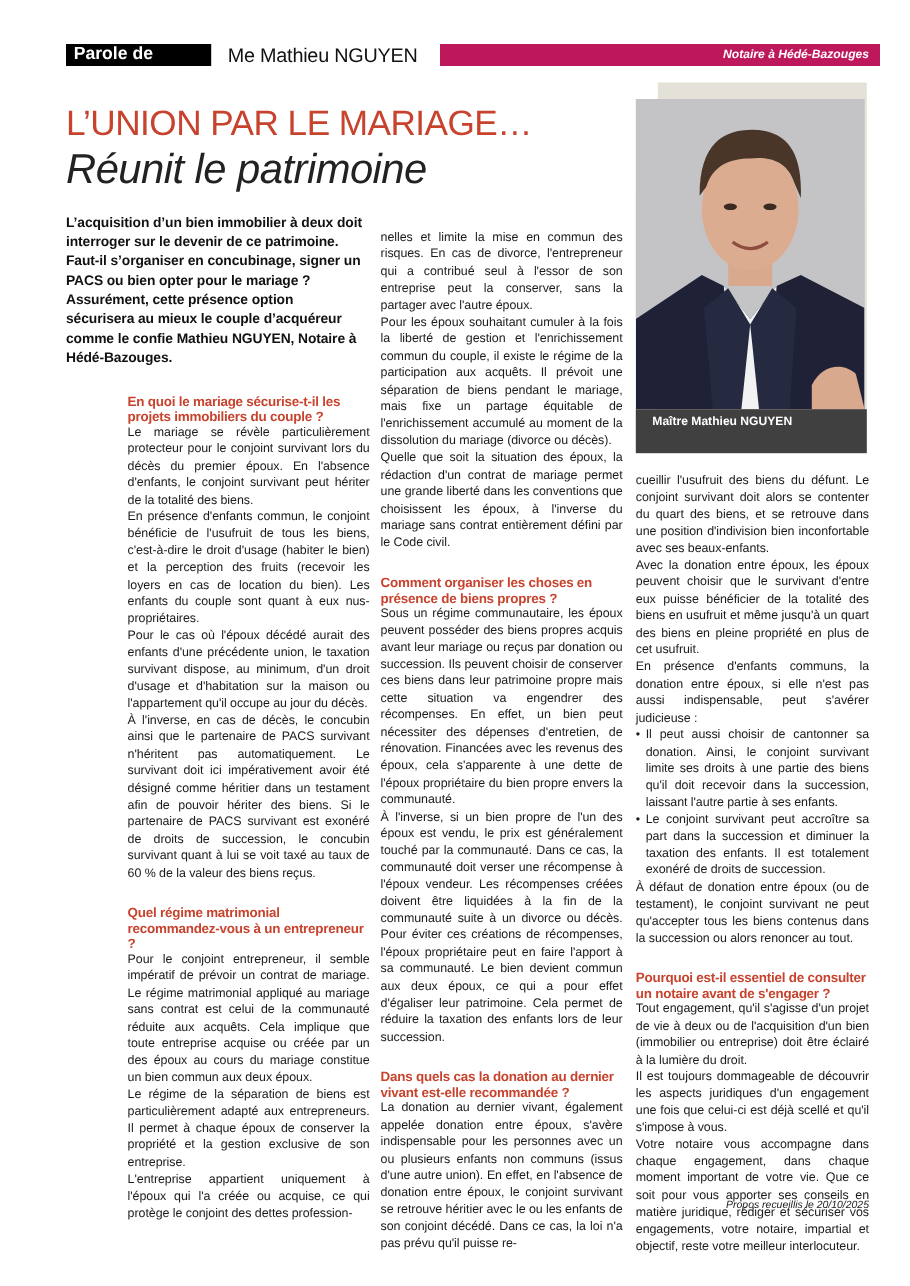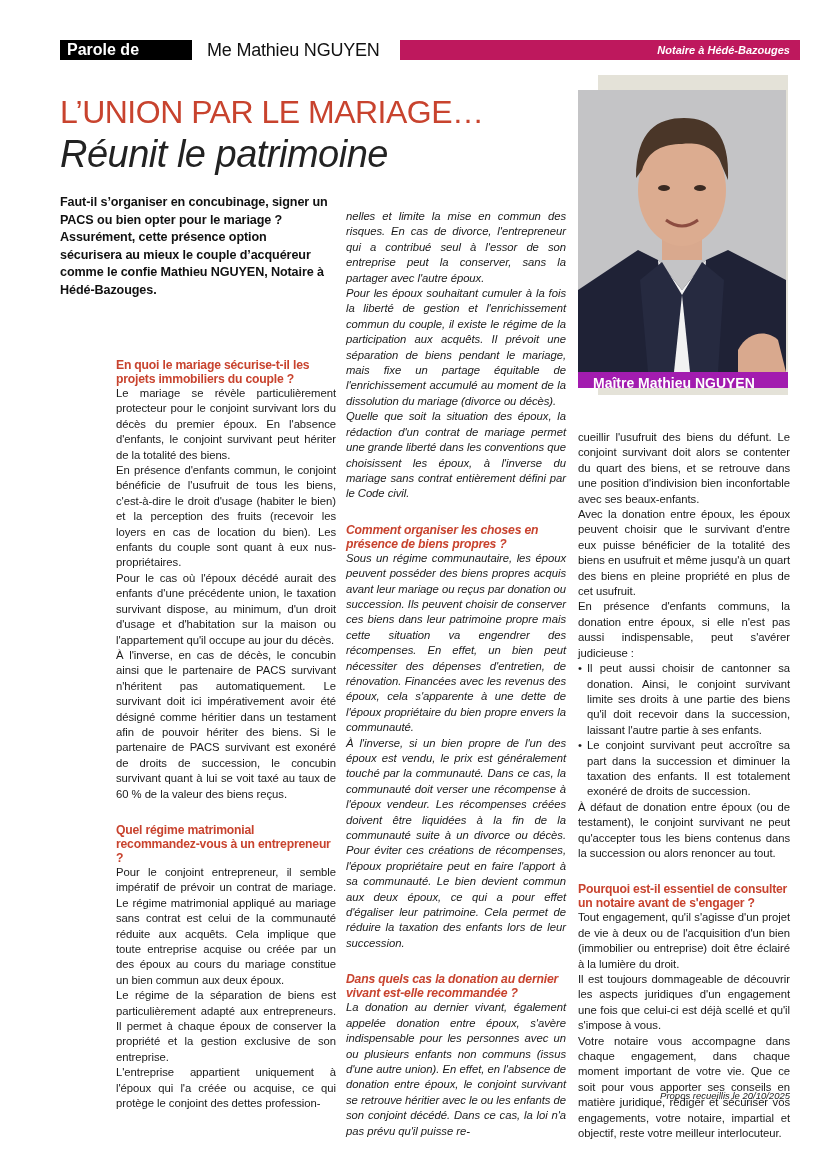--- a/index.html
+++ b/index.html
@@ -17,32 +17,32 @@
 
   .title { position: absolute; left: 60px; top: 90px; color: #c8432e; font-size: 32px;
     letter-spacing: -0.5px; line-height: 44px; font-weight: normal; }
   .subtitle { position: absolute; left: 60px; top: 132px; color: #222; font-size: 38px;
     font-style: italic; font-weight: 300; line-height: 44px; letter-spacing: -0.5px; }
 
   .photo-backdrop { position: absolute; left: 598px; top: 75px; width: 190px; height: 320px; background: #e4e2d8; }
   .photo { position: absolute; left: 578px; top: 90px; width: 208px; height: 282px; overflow: hidden;
     background: linear-gradient(180deg, #c9c9cb 0%, #bdbdbf 100%); }
   .photo svg { display: block; }
-  .caption { position: absolute; left: 578px; top: 372px; width: 210px; height: 16px; background: #a21caf;
-    color: #fff; font-size: 14px; font-weight: bold; line-height: 22px; padding-left: 15px; }
+  .caption { position: absolute; left: 578px; top: 372px; width: 210px; height: 40px; background: #404040;
+    color: #fff; font-size: 11px; font-weight: bold; line-height: 22px; padding-left: 15px; }
 
   .intro { position: absolute; left: 60px; top: 194px; width: 272px; font-size: 12.6px; font-weight: bold;
     line-height: 17.6px; color: #111; letter-spacing: -0.1px; }
   .intro p { margin: 0; }
 
   .col { position: absolute; font-size: 11.3px; line-height: 15.4px; color: #1a1a1a; text-align: justify; letter-spacing: -0.05px; }
   .col p { margin: 0; }
   .col h3 { color: #c8432e; font-size: 12.2px; line-height: 14px; font-weight: bold; text-align: left; letter-spacing: -0.2px; margin-top: 12px; }
   .col1 { left: 116px; top: 346px; width: 220px; }
-  .col2 { left: 346px; top: 209px; width: 220px; font-style: italic; }
+  .col2 { left: 346px; top: 209px; width: 220px; }
   .col3 { left: 578px; top: 430px; width: 212px; }
   .gap { height: 9px; }
   .col ul { list-style: none; }
   .col li { position: relative; padding-left: 9px; }
   .col li::before { content: "\2022"; position: absolute; left: 0; top: 0; }
   .signature { position: absolute; left: 578px; top: 1090px; width: 212px; text-align: right;
     font-size: 9.5px; font-style: italic; color: #222; }
 </style>
 </head>
 <body>
@@ -69,20 +69,21 @@
     <path d="M58 88 C58 40 80 28 106 28 C134 28 152 44 150 90 L144 76 C138 56 120 52 104 54 C86 54 70 60 64 80 Z" fill="#4a3628"></path>
     <ellipse cx="86" cy="98" rx="6" ry="3" fill="#3a2a22"></ellipse>
     <ellipse cx="122" cy="98" rx="6" ry="3" fill="#3a2a22"></ellipse>
     <path d="M88 130 Q104 142 120 130" stroke="#8c4c40" stroke-width="3" fill="none"></path>
     <path d="M160 260 C170 240 190 240 200 250 L208 282 L160 282 Z" fill="#d9a98e"></path>
   </svg>
 </div>
 <div class="caption">Maître Mathieu NGUYEN</div>
 
 <div class="intro">
+  <p>L’acquisition d’un bien immobilier à deux doit interroger sur le devenir de ce patrimoine.</p>
   <p>Faut-il s’organiser en concubinage, signer un PACS ou bien opter pour le mariage ?</p>
   <p>Assurément, cette présence option sécurisera au mieux le couple d’acquéreur comme le confie Mathieu NGUYEN, Notaire à Hédé-Bazouges.</p>
 </div>
 
 <div class="col col1">
   <h3>En quoi le mariage sécurise-t-il les projets immobiliers du couple ?</h3>
   <p>Le mariage se révèle particulièrement protecteur pour le conjoint survivant lors du décès du premier époux. En l'absence d'enfants, le conjoint survivant peut hériter de la totalité des biens.</p>
   <p>En présence d'enfants commun, le conjoint bénéficie de l'usufruit de tous les biens, c'est-à-dire le droit d'usage (habiter le bien) et la perception des fruits (recevoir les loyers en cas de location du bien). Les enfants du couple sont quant à eux nus-propriétaires.</p>
   <p>Pour le cas où l'époux décédé aurait des enfants d'une précédente union, le taxation survivant dispose, au minimum, d'un droit d'usage et d'habitation sur la maison ou l'appartement qu'il occupe au jour du décès.</p>
   <p>À l'inverse, en cas de décès, le concubin ainsi que le partenaire de PACS survivant n'héritent pas automatiquement. Le survivant doit ici impérativement avoir été désigné comme héritier dans un testament afin de pouvoir hériter des biens. Si le partenaire de PACS survivant est exonéré de droits de succession, le concubin survivant quant à lui se voit taxé au taux de 60 % de la valeur des biens reçus.</p>

